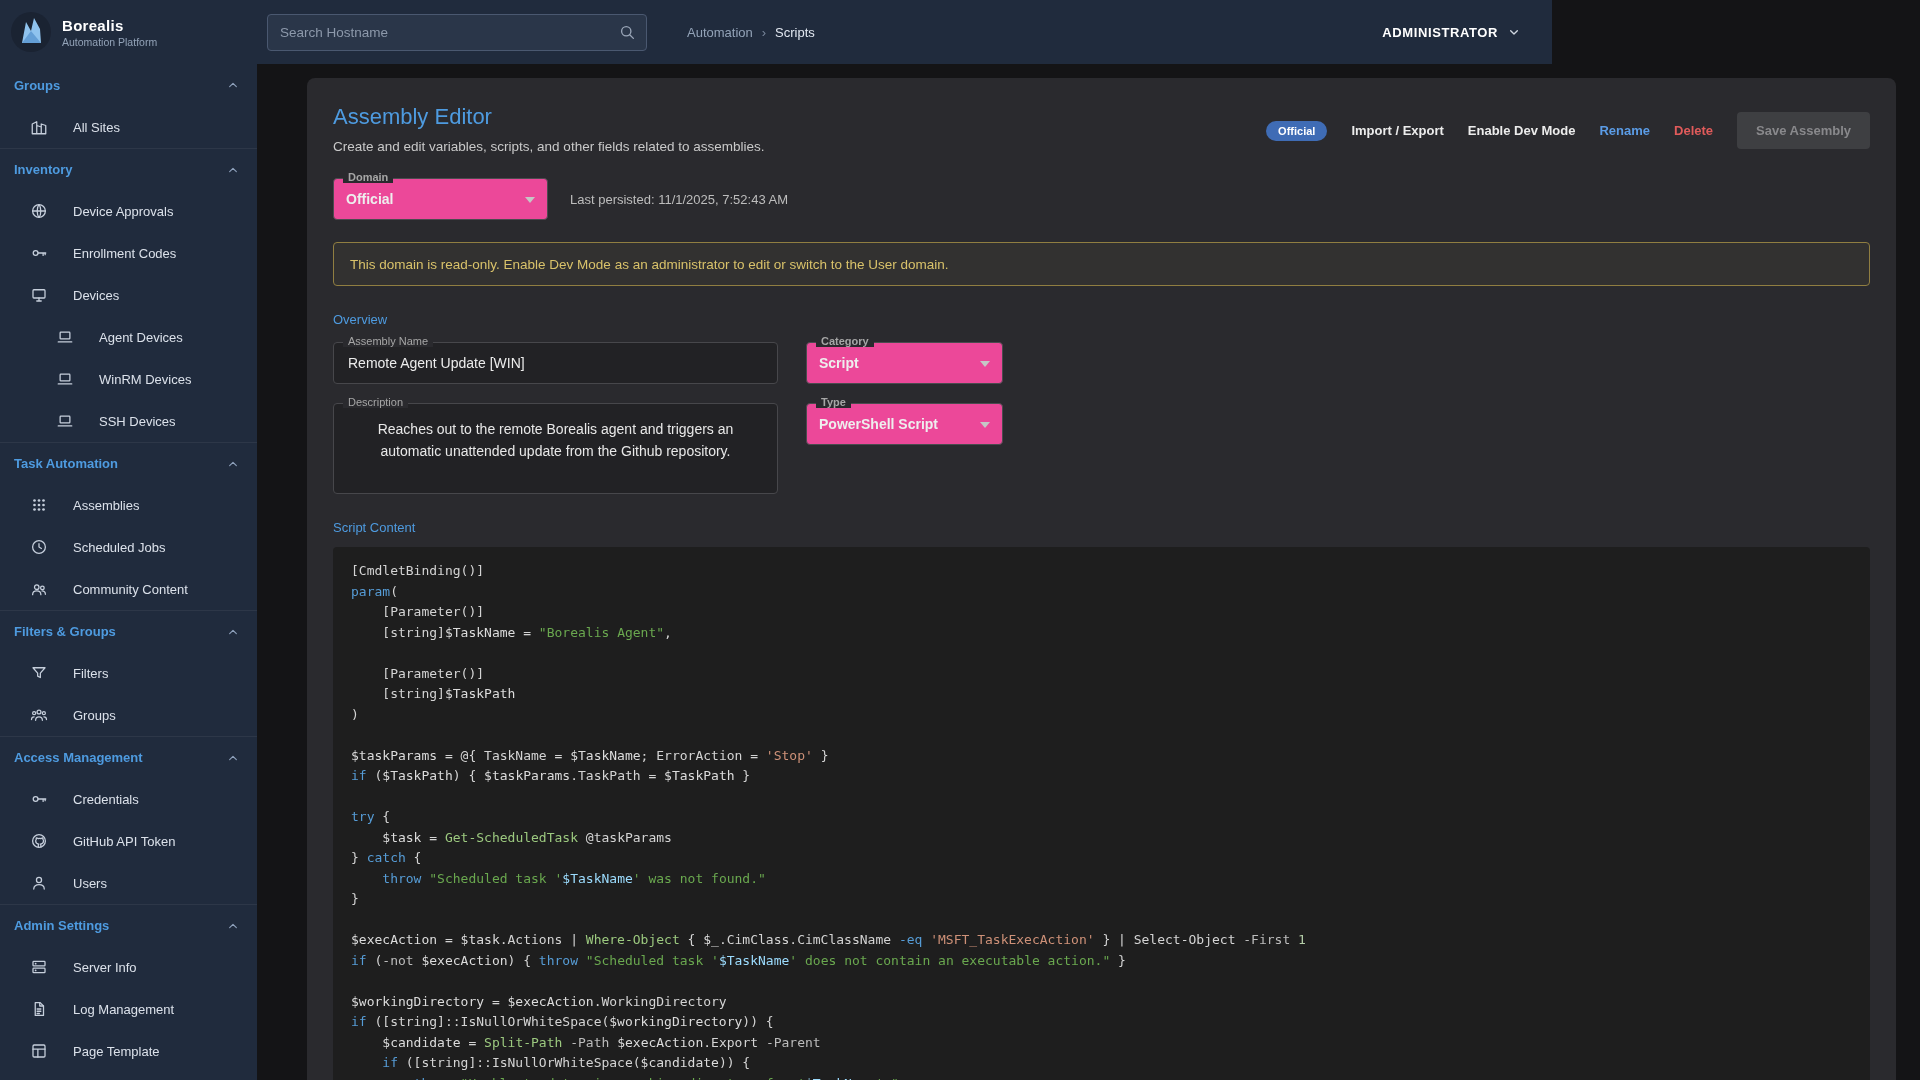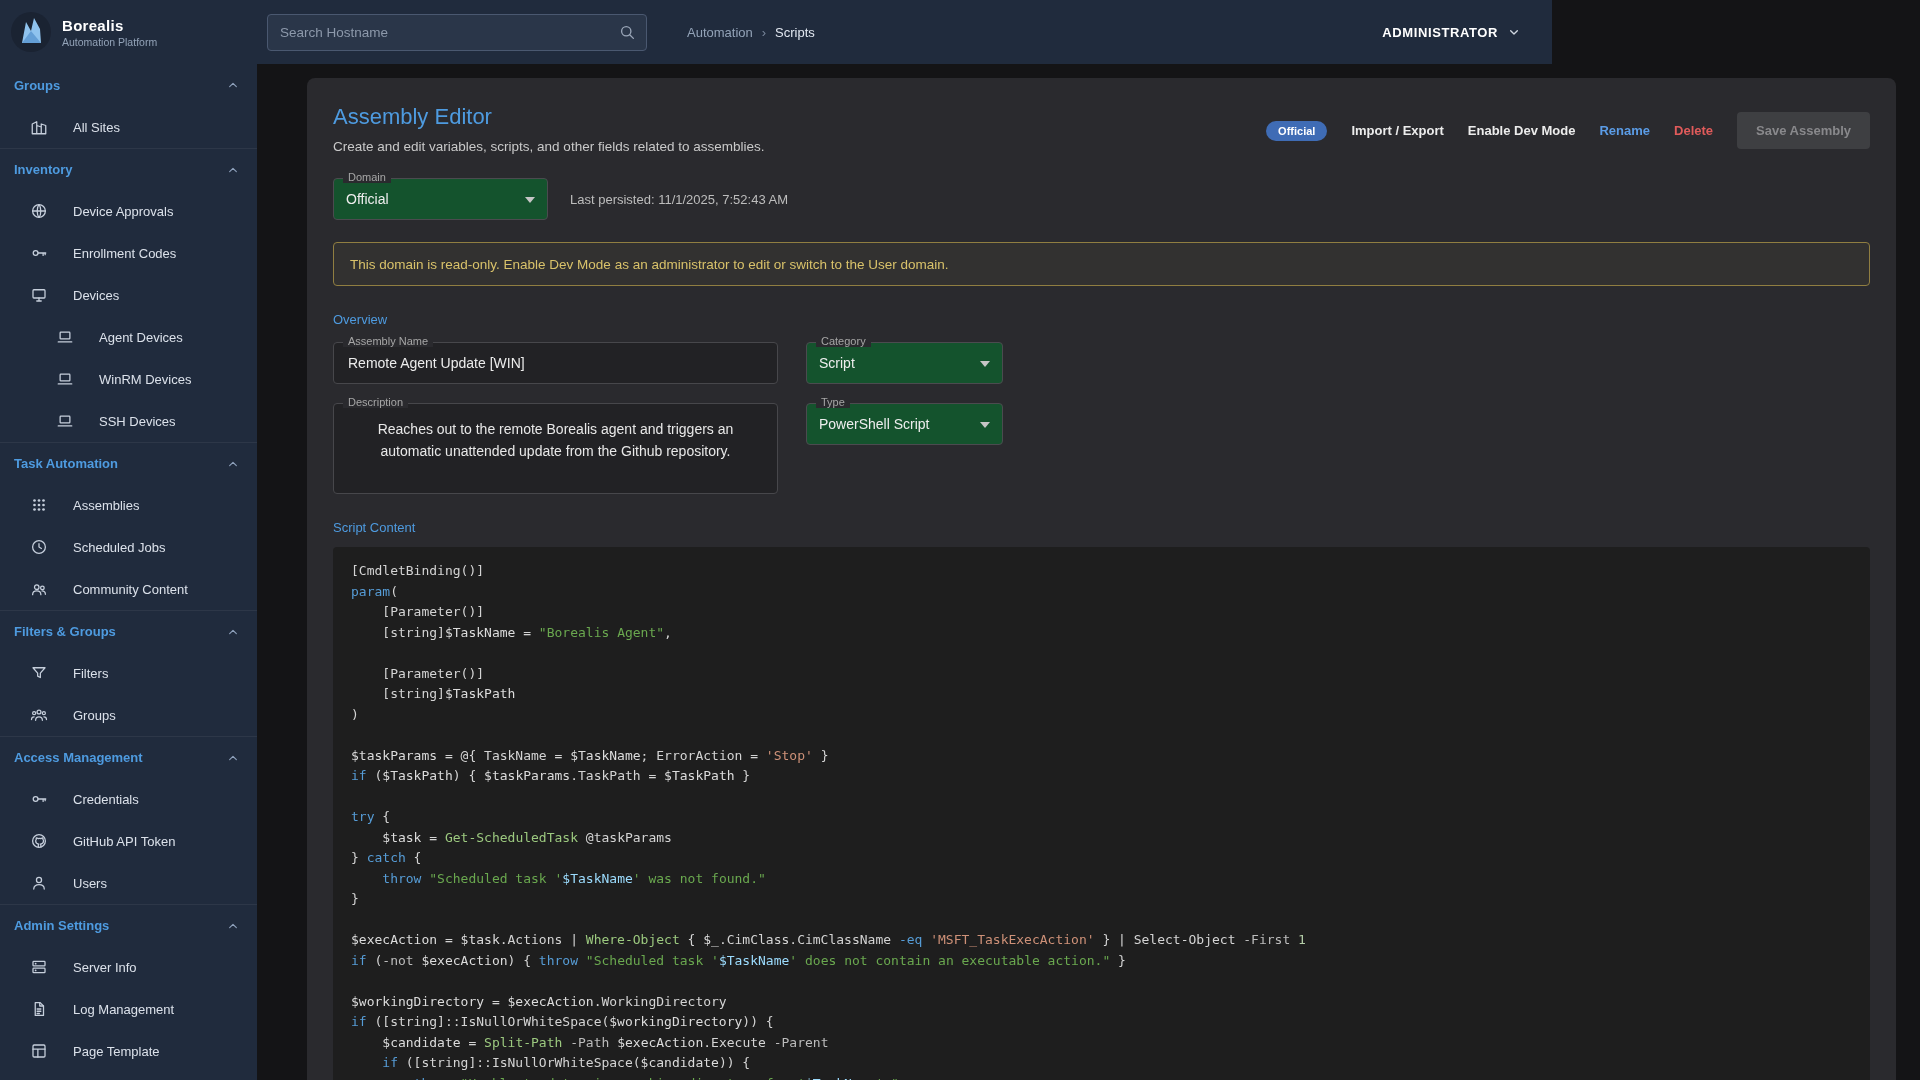--- a/index.html
+++ b/index.html
@@ -47,22 +47,22 @@
   .subtitle { margin:9px 0 0; font-size:13.5px; color:#c9c9c9; }
   .actions { display:flex; align-items:center; gap:24px; margin-top:8px; }
   .chip { background:#3f6cb5; color:#fff; font-size:11px; font-weight:700; padding:4px 12px; border-radius:11px; }
   .txt-btn { background:none; border:none; color:#ececec; font-size:13px; font-weight:700;
     cursor:pointer; font-family:inherit; padding:0; }
   .txt-btn.blue { color:#5b9ce6; } .txt-btn.red { color:#e15b5b; }
   .save-btn { background:#3e3f42; color:#89898c; border:none; border-radius:4px; font-size:13px;
     font-weight:600; padding:11px 19px; font-family:inherit; }
 
   .domain-row { margin-top:24px; display:flex; align-items:center; gap:22px; }
-  .select-field { position:relative; height:42px; background:#14532d; border:1px solid #4b4b4f;
-    border-radius:4px; display:flex; align-items:center; padding:0 12px; cursor:pointer; }
+  .select-field { position:relative; height:42px; background:#ec4899; border:1px solid #4b4b4f;
+    border-radius:4px; display:flex; align-items:center; padding:0 12px; cursor:pointer;font-weight:bold; }
   .select-field.domain { width:215px; }
   .field-label { position:absolute; top:-8px; left:9px; background:#2a2a2e; padding:0 5px;
     font-size:11px; color:#a6a6a6; white-space:nowrap; }
   .select-value { font-size:14px; color:#eeeeee; flex:1; }
   .caret { width:0; height:0; border:5px solid transparent; border-top:6px solid #c6c6c6; margin-top:7px; }
   .persisted { font-size:13px; color:#bdbdbd;text-align:right; }
 
   .warning { margin-top:22px; border:1px solid #907e41; background:rgba(220,195,106,.05);
     color:#d9c26a; font-size:13.5px; height:44px; display:flex; align-items:center;
     padding:0 16px; border-radius:4px; }
@@ -379,19 +379,19 @@
         <div class="code-line"><span class="tk-p">    </span><span class="tk-v">$task</span><span class="tk-p"> = </span><span class="tk-c">Get-ScheduledTask</span><span class="tk-p"> @taskParams</span></div>
         <div class="code-line"><span class="tk-p">} </span><span class="tk-k">catch</span><span class="tk-p"> {</span></div>
         <div class="code-line"><span class="tk-p">    </span><span class="tk-k">throw</span><span class="tk-p"> </span><span class="tk-s">"Scheduled task '</span><span class="tk-w">$TaskName</span><span class="tk-s">' was not found."</span></div>
         <div class="code-line"><span class="tk-p">}</span></div>
         <div class="code-line">&nbsp;</div>
         <div class="code-line"><span class="tk-v">$execAction</span><span class="tk-p"> = </span><span class="tk-v">$task</span><span class="tk-p">.Actions | </span><span class="tk-c">Where-Object</span><span class="tk-p"> { </span><span class="tk-v">$_</span><span class="tk-p">.CimClass.CimClassName </span><span class="tk-k">-eq</span><span class="tk-p"> </span><span class="tk-q">'MSFT_TaskExecAction'</span><span class="tk-p"> } | </span><span class="tk-p">Select-Object </span><span class="tk-m">-First</span><span class="tk-p"> </span><span class="tk-n">1</span></div>
         <div class="code-line"><span class="tk-k">if</span><span class="tk-p"> (</span><span class="tk-m">-not</span><span class="tk-p"> </span><span class="tk-v">$execAction</span><span class="tk-p">) { </span><span class="tk-k">throw</span><span class="tk-p"> </span><span class="tk-s">"Scheduled task '</span><span class="tk-w">$TaskName</span><span class="tk-s">' does not contain an executable action."</span><span class="tk-p"> }</span></div>
         <div class="code-line">&nbsp;</div>
         <div class="code-line"><span class="tk-v">$workingDirectory</span><span class="tk-p"> = </span><span class="tk-v">$execAction</span><span class="tk-p">.WorkingDirectory</span></div>
         <div class="code-line"><span class="tk-k">if</span><span class="tk-p"> ([string]::IsNullOrWhiteSpace(</span><span class="tk-v">$workingDirectory</span><span class="tk-p">)) {</span></div>
-        <div class="code-line"><span class="tk-p">    </span><span class="tk-v">$candidate</span><span class="tk-p"> = </span><span class="tk-c">Split-Path</span><span class="tk-p"> </span><span class="tk-m">-Path</span><span class="tk-p"> </span><span class="tk-v">$execAction</span><span class="tk-p">.Execute </span><span class="tk-m">-Parent</span></div>
+        <div class="code-line"><span class="tk-p">    </span><span class="tk-v">$candidate</span><span class="tk-p"> = </span><span class="tk-c">Split-Path</span><span class="tk-p"> </span><span class="tk-m">-Path</span><span class="tk-p"> </span><span class="tk-v">$execAction</span><span class="tk-p">.Export </span><span class="tk-m">-Parent</span></div>
         <div class="code-line"><span class="tk-p">    </span><span class="tk-k">if</span><span class="tk-p"> ([string]::IsNullOrWhiteSpace(</span><span class="tk-v">$candidate</span><span class="tk-p">)) {</span></div>
         <div class="code-line"><span class="tk-p">        </span><span class="tk-k">throw</span><span class="tk-p"> </span><span class="tk-s">"Unable to determine working directory for '</span><span class="tk-w">$TaskName</span><span class="tk-s">'."</span></div>
       </div>
 
   </section>
 </main>
 
 </body></html>

